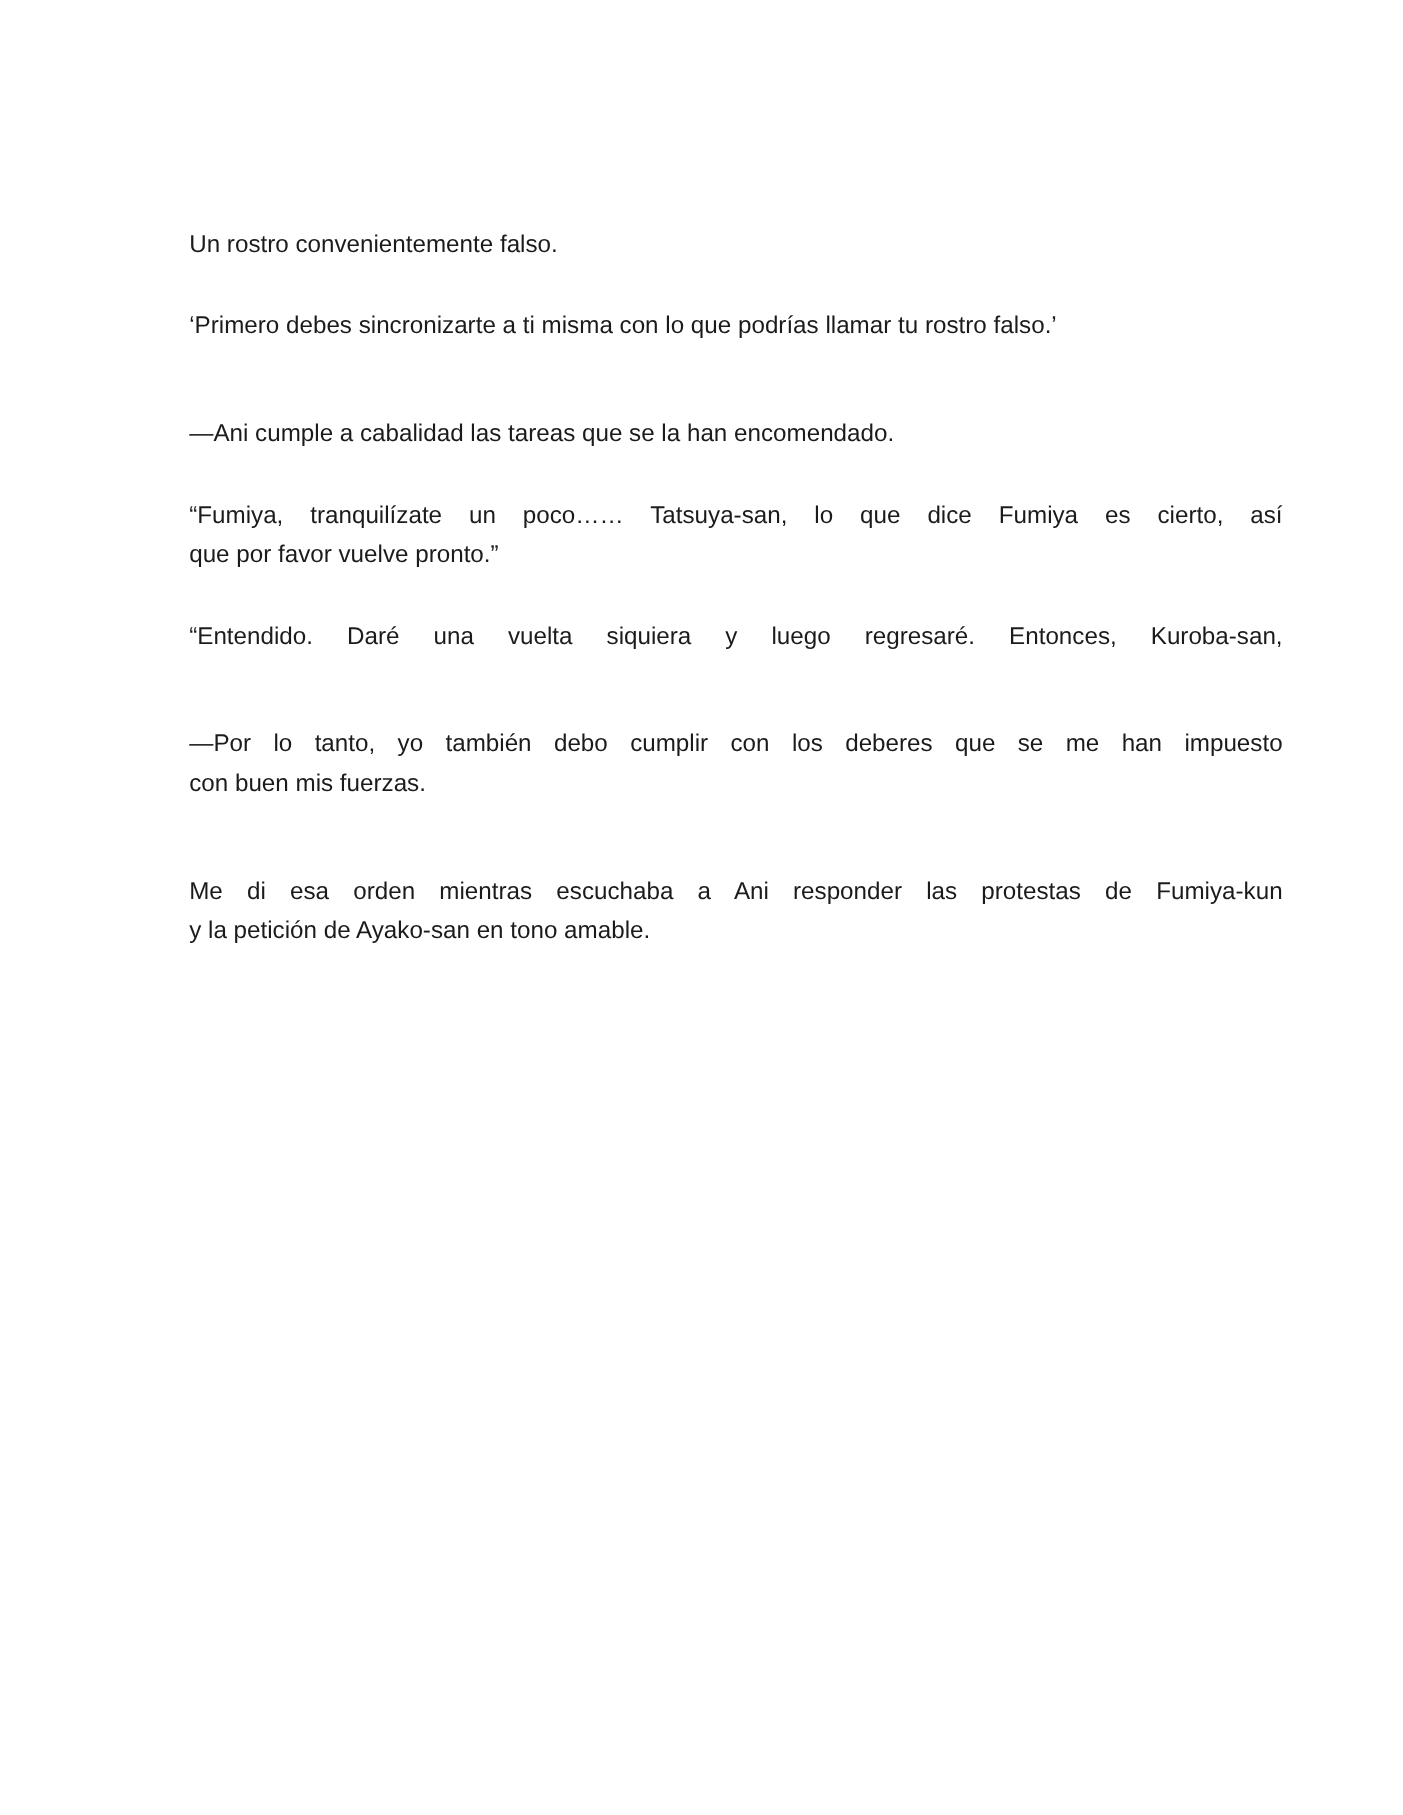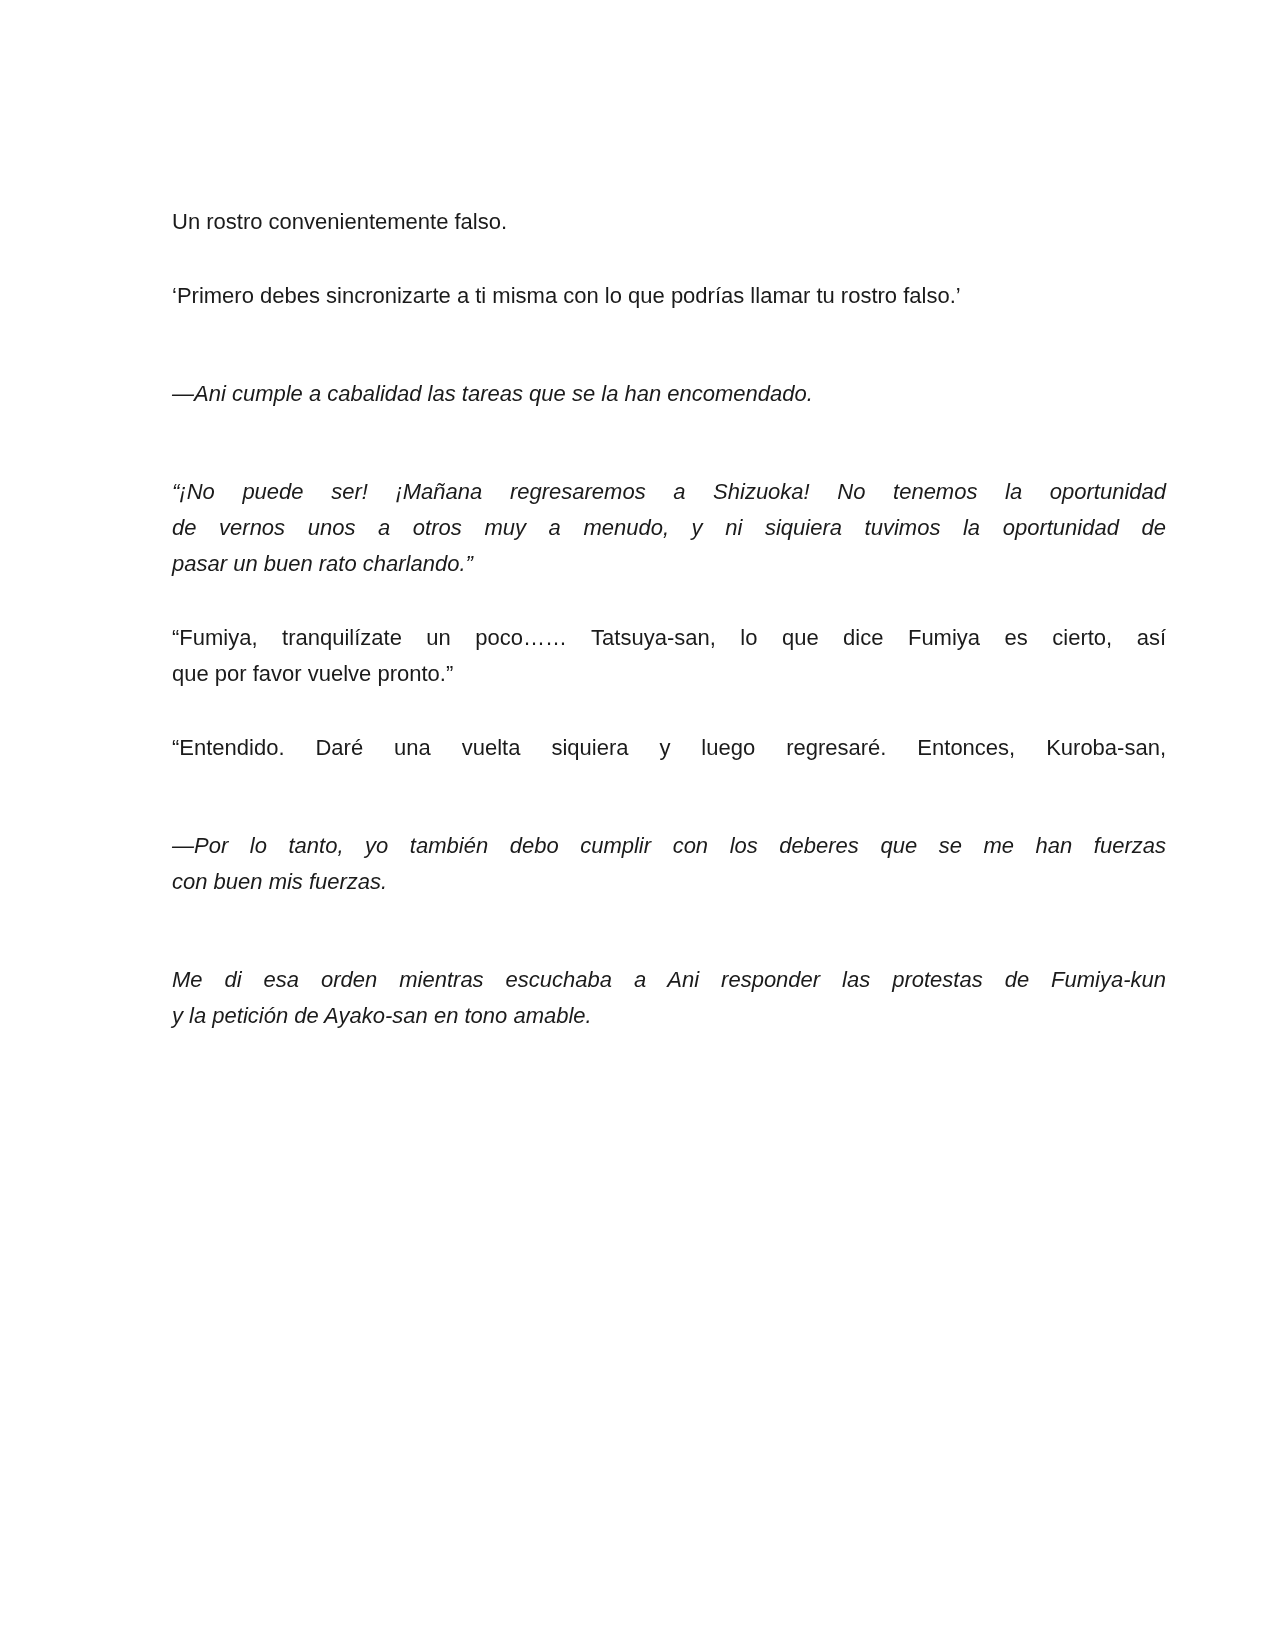--- a/index.html
+++ b/index.html
@@ -24,21 +24,21 @@
     line-height: 36px;
     color: #1b1b1b;
     border-radius: 16px;
   }
   .para {
     margin: 0;
     padding: 0;
   }
   .sp-none   { margin-top: 0; }
   .sp-normal { margin-top: 38px; }
-  .sp-large  { margin-top: 62px; font-style: italic; }
+  .sp-large  { margin-top: 62px; }
   .pline {
     display: block;
     text-align: left;
     white-space: normal;
   }
   .pline.fill {
     text-align: justify;
     text-align-last: justify;
   }
 </style>
@@ -49,34 +49,29 @@
   <div id="doc-body">
       <p class="para sp-none">
         <span class="pline">Un rostro convenientemente falso.</span>
       </p>
       <p class="para sp-normal">
         <span class="pline">‘Primero debes sincronizarte a ti misma con lo que podrías llamar tu rostro falso.’</span>
       </p>
       <p class="para sp-large">
         <span class="pline">—Ani cumple a cabalidad las tareas que se la han encomendado.</span>
       </p>
-      <p class="para sp-large">
-        <span class="pline fill">“¡No puede ser! ¡Mañana regresaremos a Shizuoka! No tenemos la oportunidad</span>
-        <span class="pline fill">de vernos unos a otros muy a menudo, y ni siquiera tuvimos la oportunidad de</span>
-        <span class="pline">pasar un buen rato charlando.”</span>
-      </p>
       <p class="para sp-normal">
         <span class="pline fill">“Fumiya, tranquilízate un poco…… Tatsuya-san, lo que dice Fumiya es cierto, así</span>
         <span class="pline">que por favor vuelve pronto.”</span>
       </p>
       <p class="para sp-normal">
         <span class="pline fill">“Entendido. Daré una vuelta siquiera y luego regresaré. Entonces, Kuroba-san,</span>
       </p>
       <p class="para sp-large">
-        <span class="pline fill">—Por lo tanto, yo también debo cumplir con los deberes que se me han fuerzas</span>
+        <span class="pline fill">—Por lo tanto, yo también debo cumplir con los deberes que se me han impuesto</span>
         <span class="pline">con buen mis fuerzas.</span>
       </p>
       <p class="para sp-large">
         <span class="pline fill">Me di esa orden mientras escuchaba a Ani responder las protestas de Fumiya-kun</span>
         <span class="pline">y la petición de Ayako-san en tono amable.</span>
       </p>
     </div>
 </div>
 
 </body></html>

